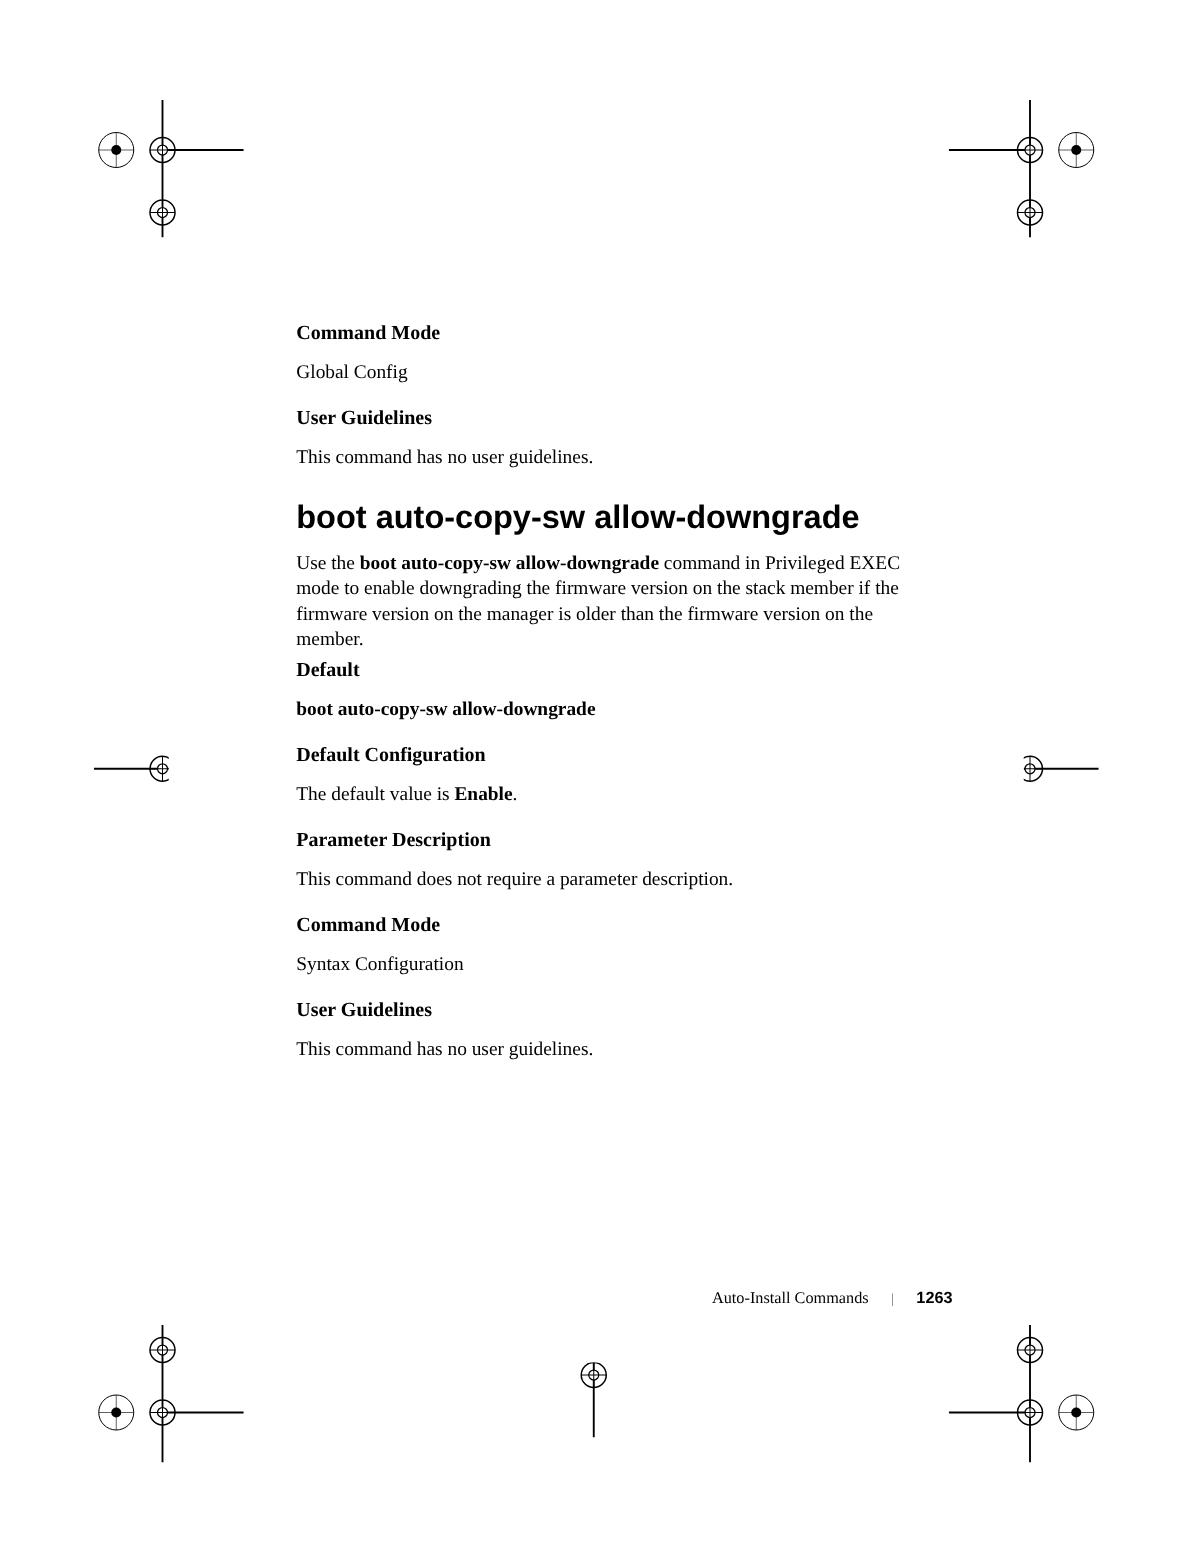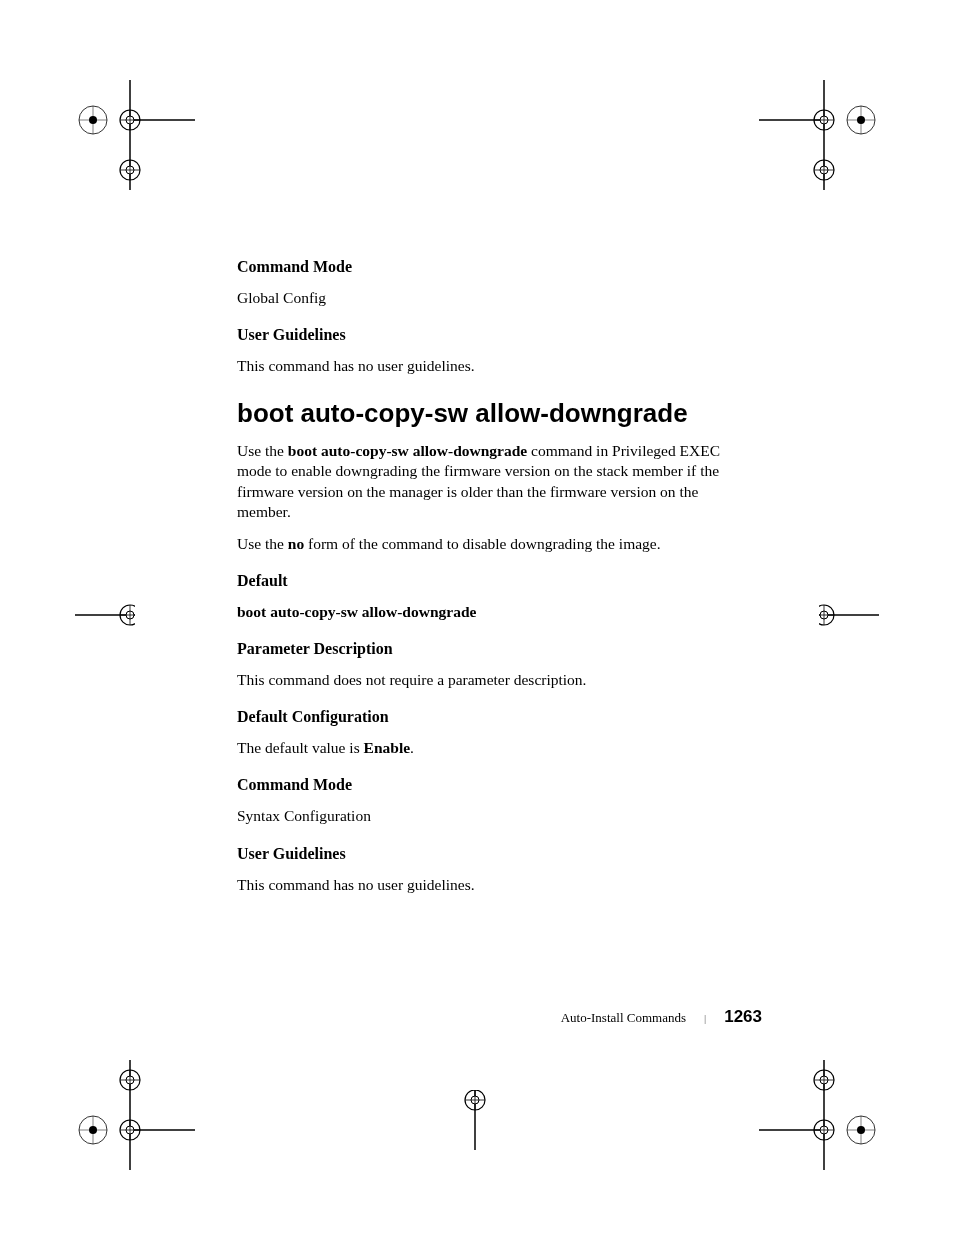--- a/index.html
+++ b/index.html
@@ -52,35 +52,35 @@
       margin-top: 12px;
     }
     .section {
       margin-bottom: 18px;
     }
     .inline-bold {
       font-weight: bold;
     }
     .footer {
       position: absolute;
-      bottom: 208px;
+      bottom: 189px;
       right: 192px;
       font-size: 13px;
       display: flex;
       align-items: baseline;
       gap: 18px;
     }
     .footer-sep {
       color: #666;
       font-size: 11px;
     }
     .page-num {
       font-family: Arial, Helvetica, sans-serif;
       font-weight: bold;
-      font-size: 17px;
+      font-size: 13px;
     }
   </style>
 </head>
 <body>
 
 <svg class="reg-mark mark-tl" width="120" height="110" viewBox="0 0 120 110">
   <circle cx="18" cy="40" r="14" fill="none" stroke="#000" stroke-width="0.8"></circle>
   <g transform="translate(18,40)">
     <line x1="-14" y1="0" x2="14" y2="0" stroke="#000" stroke-width="0.5"></line>
     <line x1="0" y1="-14" x2="0" y2="14" stroke="#000" stroke-width="0.5"></line>
@@ -188,39 +188,36 @@
   <div class="section">
     <div class="heading-small">User Guidelines</div>
     <div class="body-text">This command has no user guidelines.</div>
   </div>
 
   <div class="heading-large">boot auto-copy-sw allow-downgrade</div>
 
   <div class="body-text">
     <span>Use the </span><span class="inline-bold">boot auto-copy-sw allow-downgrade</span><span> command in Privileged EXEC mode to enable downgrading the firmware version on the stack member if the firmware version on the manager is older than the firmware version on the member.</span>
   </div>
-  <div class="body-text" style="margin-bottom:18px;">
-    <span>Use the </span><span class="inline-bold">no</span><span> form of the command to disable downgrading the image.</span>
-  </div>
 
   <div class="section">
     <div class="heading-small">Default</div>
     <div class="body-text inline-bold">boot auto-copy-sw allow-downgrade</div>
-  </div>
-
-  <div class="section">
-    <div class="heading-small">Parameter Description</div>
-    <div class="body-text">This command does not require a parameter description.</div>
   </div>
 
   <div class="section">
     <div class="heading-small">Default Configuration</div>
     <div class="body-text">
       <span>The default value is </span><span class="inline-bold">Enable</span><span>.</span>
     </div>
+  </div>
+
+  <div class="section">
+    <div class="heading-small">Parameter Description</div>
+    <div class="body-text">This command does not require a parameter description.</div>
   </div>
 
   <div class="section">
     <div class="heading-small">Command Mode</div>
     <div class="body-text">Syntax Configuration</div>
   </div>
 
   <div class="section">
     <div class="heading-small">User Guidelines</div>
     <div class="body-text">This command has no user guidelines.</div>

